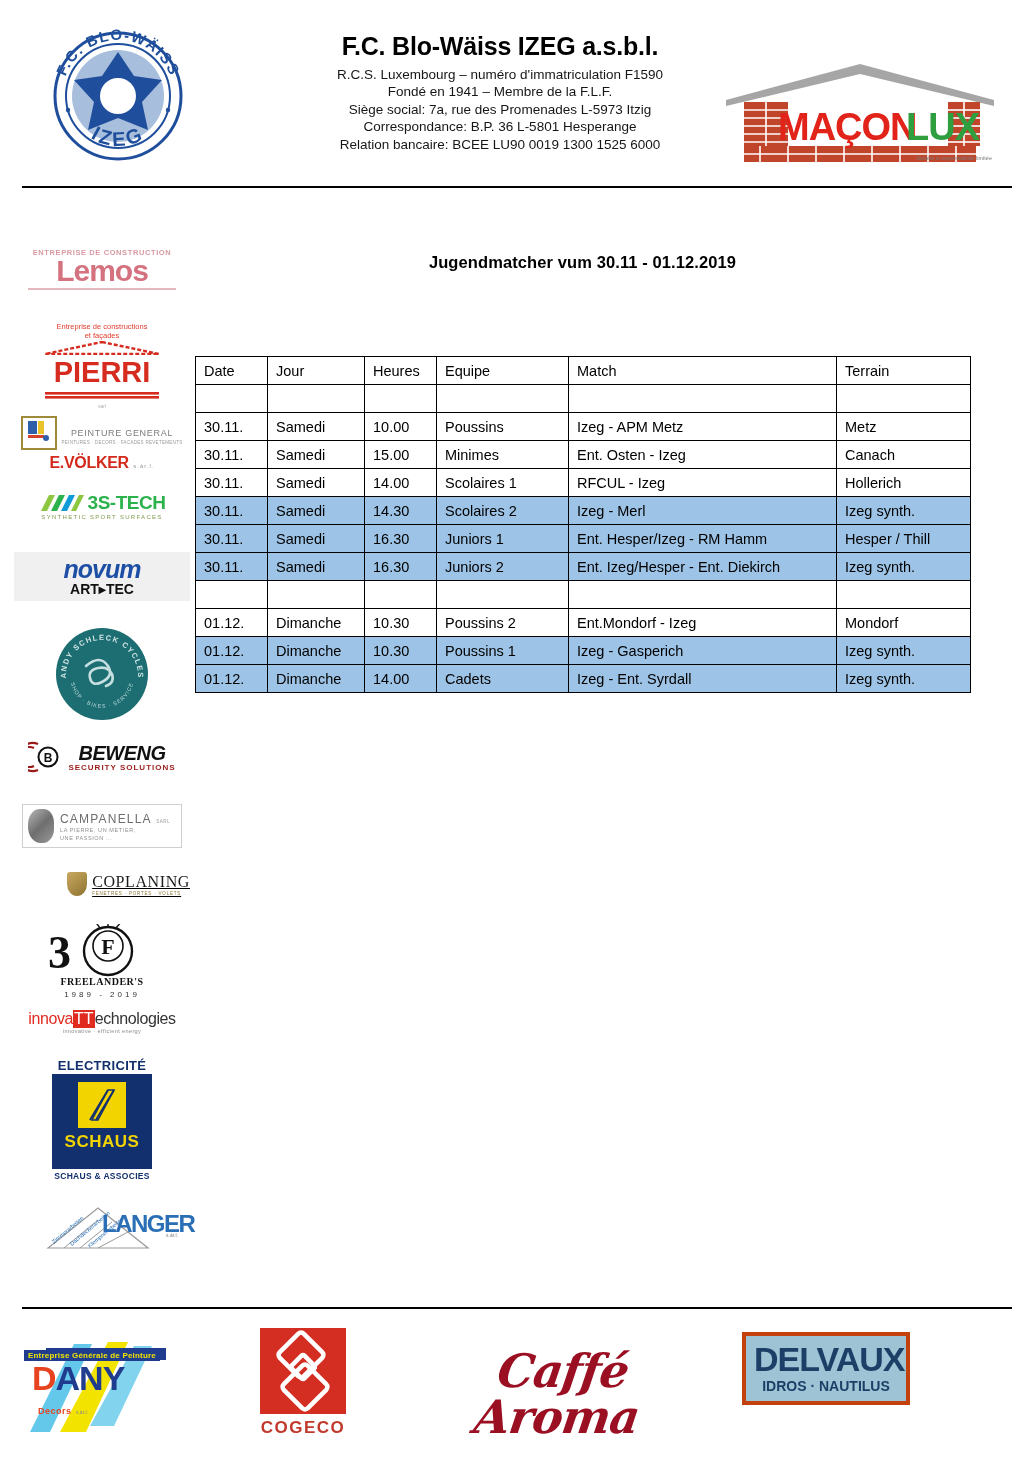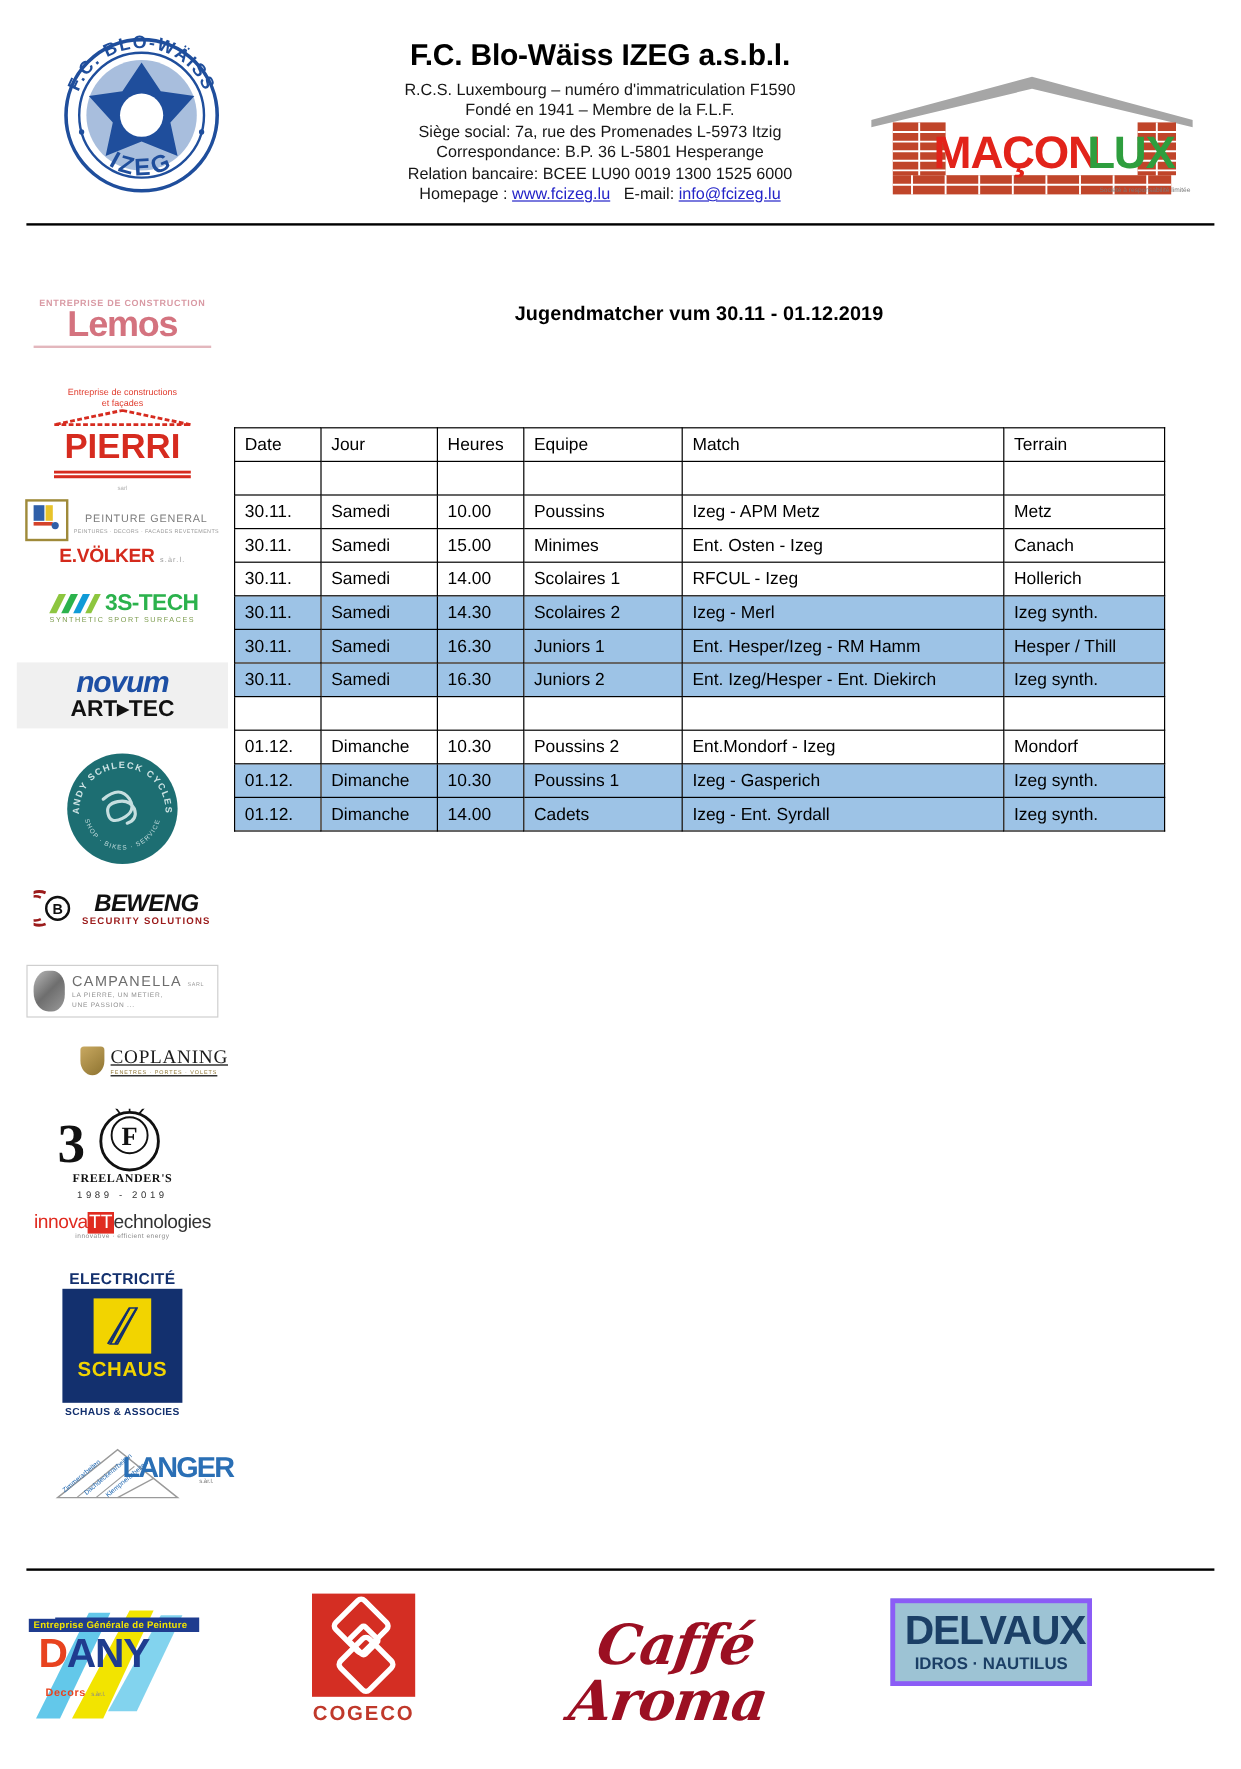--- a/index.html
+++ b/index.html
@@ -165,21 +165,21 @@
   .volker-sarl { font-size: 6px; color: #9a9a9a; letter-spacing: 1px; }
 
   
   .tech-row { display:flex; align-items:center; justify-content:center; gap:3px; }
   .tech-name { font-size: 19px; font-weight: bold; color: #2bb24c; letter-spacing:-0.5px; }
   .tech-sub { font-size: 6px; letter-spacing: 1.3px; color: #7d9c4e; }
 
   
   .novum-box { background:#f0f0f0; padding:6px 0 5px 0; }
   .novum-main { font-size: 25px; font-weight: bold; font-style: italic; color: #1d4fa5; letter-spacing:-1px; line-height:0.95; }
-  .novum-sub { font-size: 19px; font-weight: bold; color: #111; letter-spacing: 0px; line-height:1.05; }
+  .novum-sub { font-size: 14px; font-weight: bold; color: #111; letter-spacing: 0px; line-height:1.05; }
 
   
   .andiman-main { font-size: 19px; font-weight: bold; color: #e23b2e; letter-spacing:-0.5px; }
   .andiman-co { font-size: 8px; font-weight:bold; color:#e23b2e; }
   .andiman-url { font-size: 7px; color:#9a9a9a; }
 
   
   .bew-row { display:flex; align-items:center; justify-content:center; gap:4px; }
   .bew-name { font-size: 20px; font-weight: bold; color:#111; letter-spacing:-0.5px; line-height:1;font-style:italic; }
   .bew-sub { font-size: 8px; font-weight:bold; color:#9b1b1b; letter-spacing:1px; }
@@ -244,21 +244,21 @@
   .aroma-txt {
     font-family: "DejaVu Serif", serif;
     font-style: italic; font-weight: bold;
     font-size: 46px; color: #9b0f22;
     letter-spacing: -1px; line-height: 1;
     transform: skewX(-8deg);
   }
 
   
   #sp-delvaux { left: 742px; top: 14px; width: 168px; }
-  .del-box { border: 4px solid #8b5cf6; background:#9dc3d4; padding: 6px 8px 7px 8px; }
+  .del-box { border: 4px solid #c2410c; background:#9dc3d4; padding: 6px 8px 7px 8px; }
   .del-name { font-size: 34px; font-weight: bold; color:#1b3f66; letter-spacing:-1px; line-height:1; }
   .del-sub { font-size: 14px; font-weight: bold; color:#1b3f66; letter-spacing:0px; margin-top:2px; }
 </style>
 </head>
 <body>
 
 <div id="letterhead">
 
   <div id="crest">
     <svg width="152" height="152" viewBox="0 0 152 152" aria-hidden="true">
@@ -282,27 +282,20 @@
     </svg>
   </div>
 
   <div id="club-info">
     <div id="club-name">F.C. Blo-Wäiss IZEG a.s.b.l.</div>
     <div class="club-line">R.C.S. Luxembourg – numéro d'immatriculation F1590</div>
     <div class="club-line">Fondé en 1941 – Membre de la F.L.F.</div>
     <div class="club-line">Siège social: 7a, rue des Promenades  L-5973 Itzig</div>
     <div class="club-line">Correspondance: B.P. 36  L-5801 Hesperange</div>
     <div class="club-line">Relation bancaire: BCEE LU90 0019 1300 1525 6000</div>
-    <div class="club-line">
-      <span>Homepage :</span>
-      <span class="club-link">www.fcizeg.lu</span>
-      &nbsp;
-      <span>E-mail:</span>
-      <span class="club-link">info@fcizeg.lu</span>
-    </div>
   </div>
 
   <div id="maconlux">
     <svg width="268" height="102" viewBox="0 0 268 102" aria-hidden="true">
       <polygon points="0,38 134,2 268,38 268,44 134,12 0,44" fill="#a6a6a6"></polygon>
       <g fill="#c0452a">
         <rect x="18" y="40" width="44" height="44"></rect>
         <rect x="18" y="84" width="232" height="16"></rect>
         <rect x="222" y="40" width="32" height="44"></rect>
       </g>

